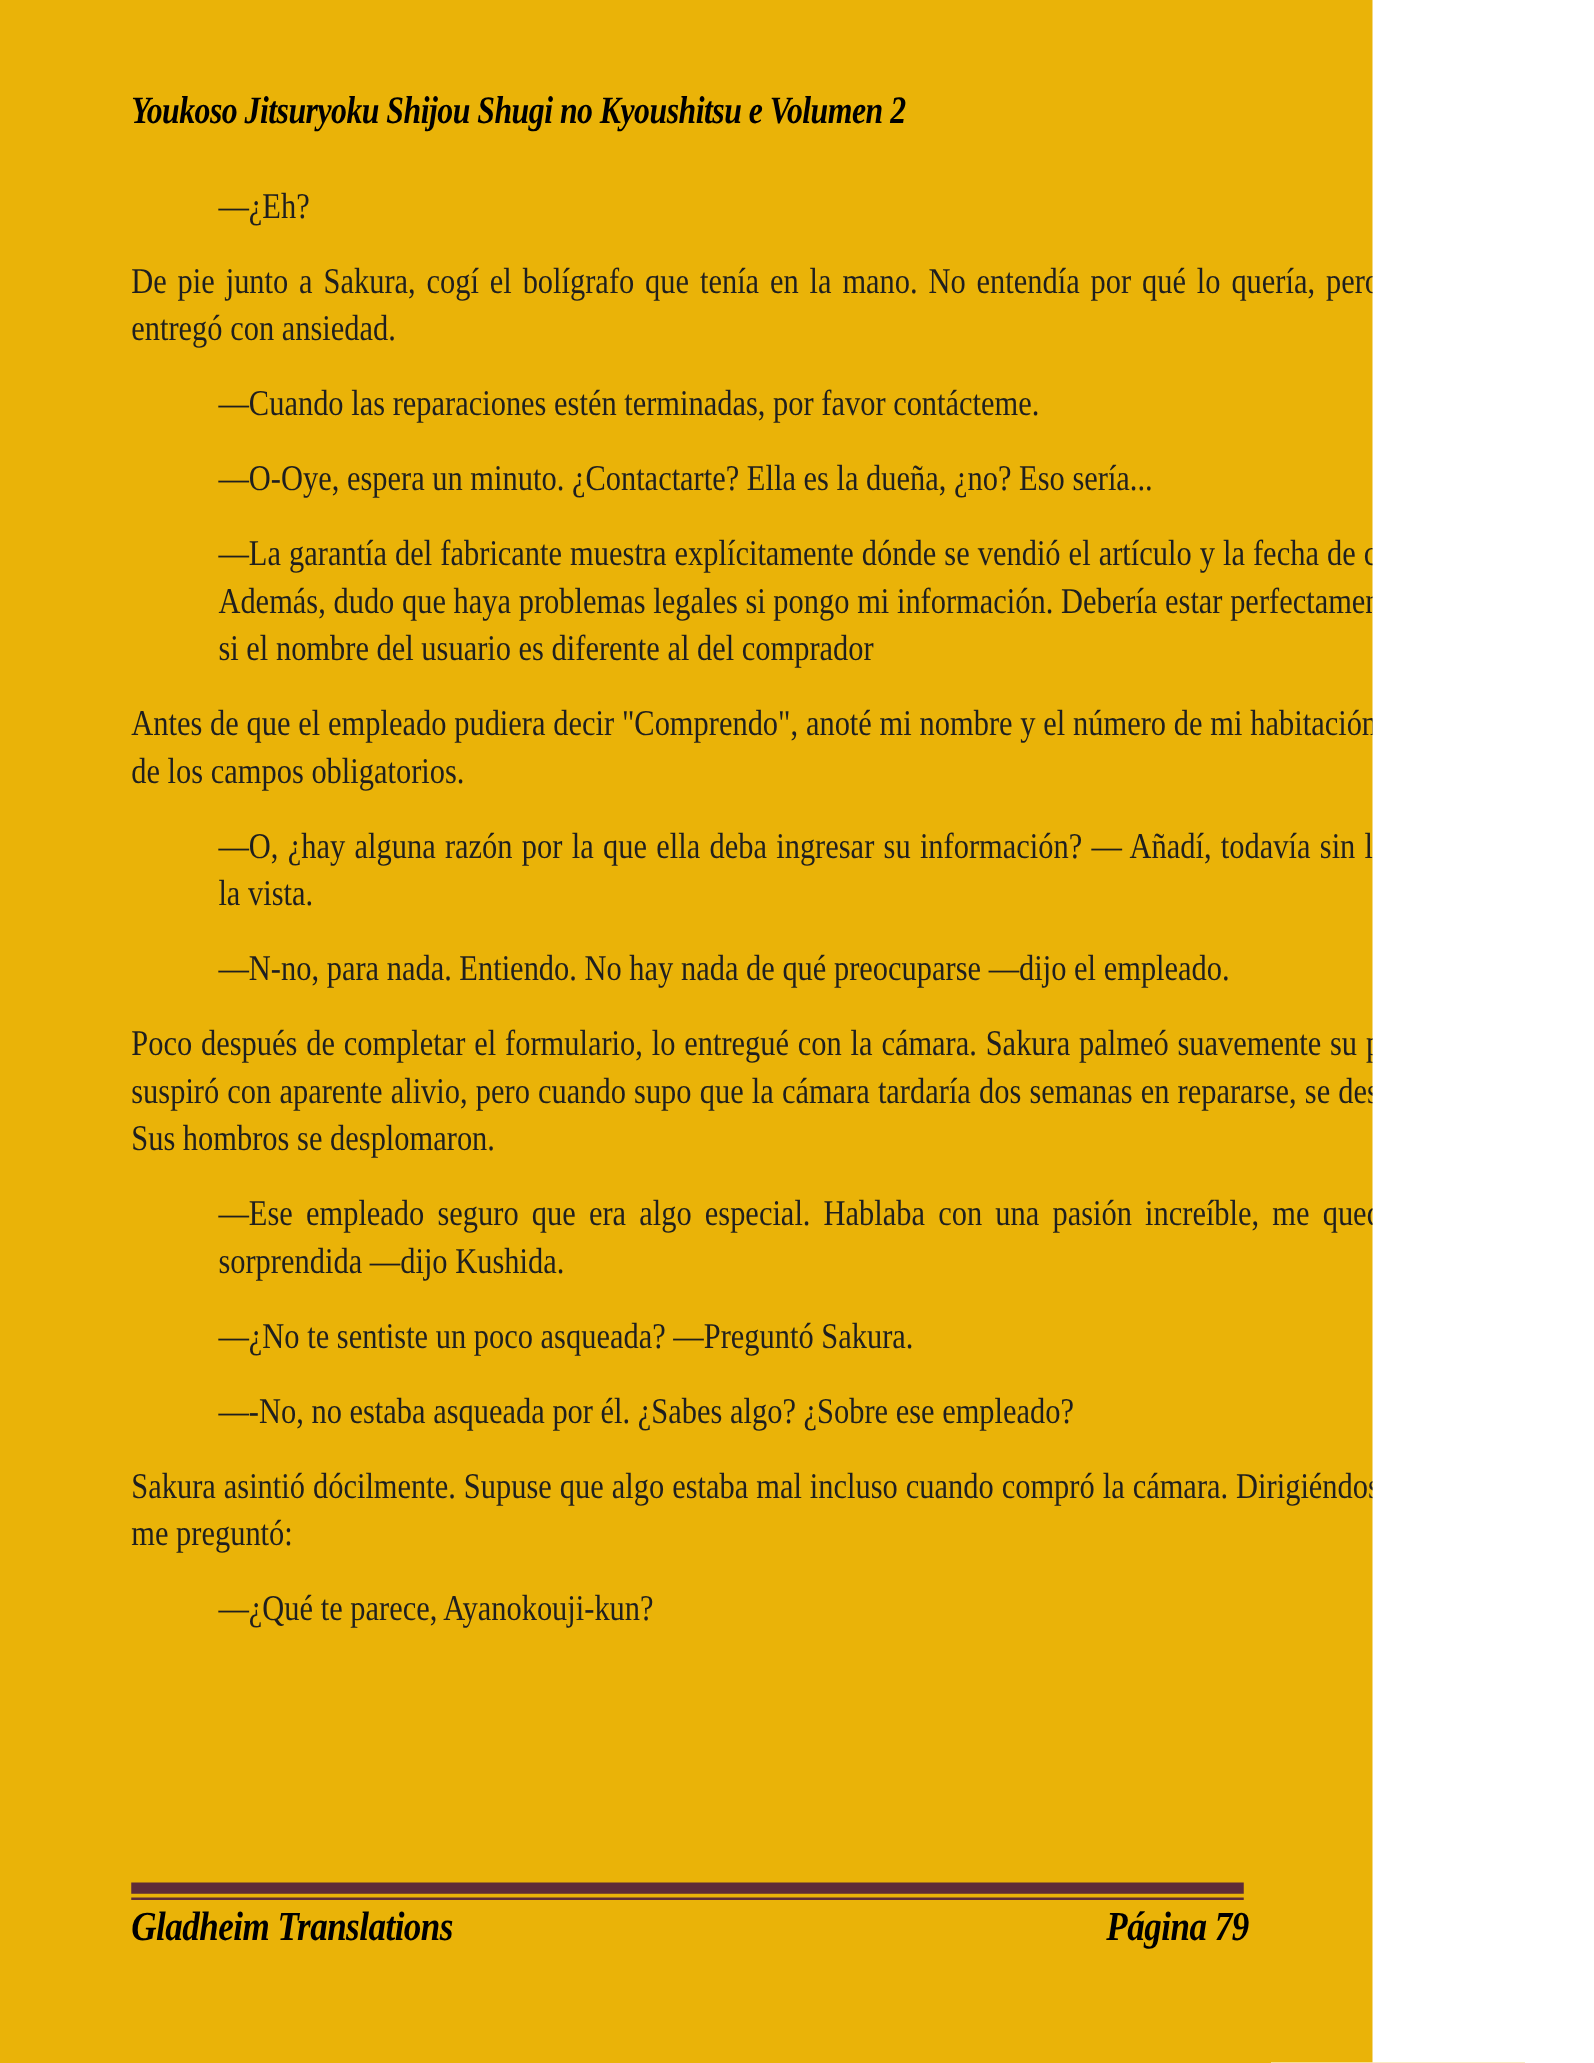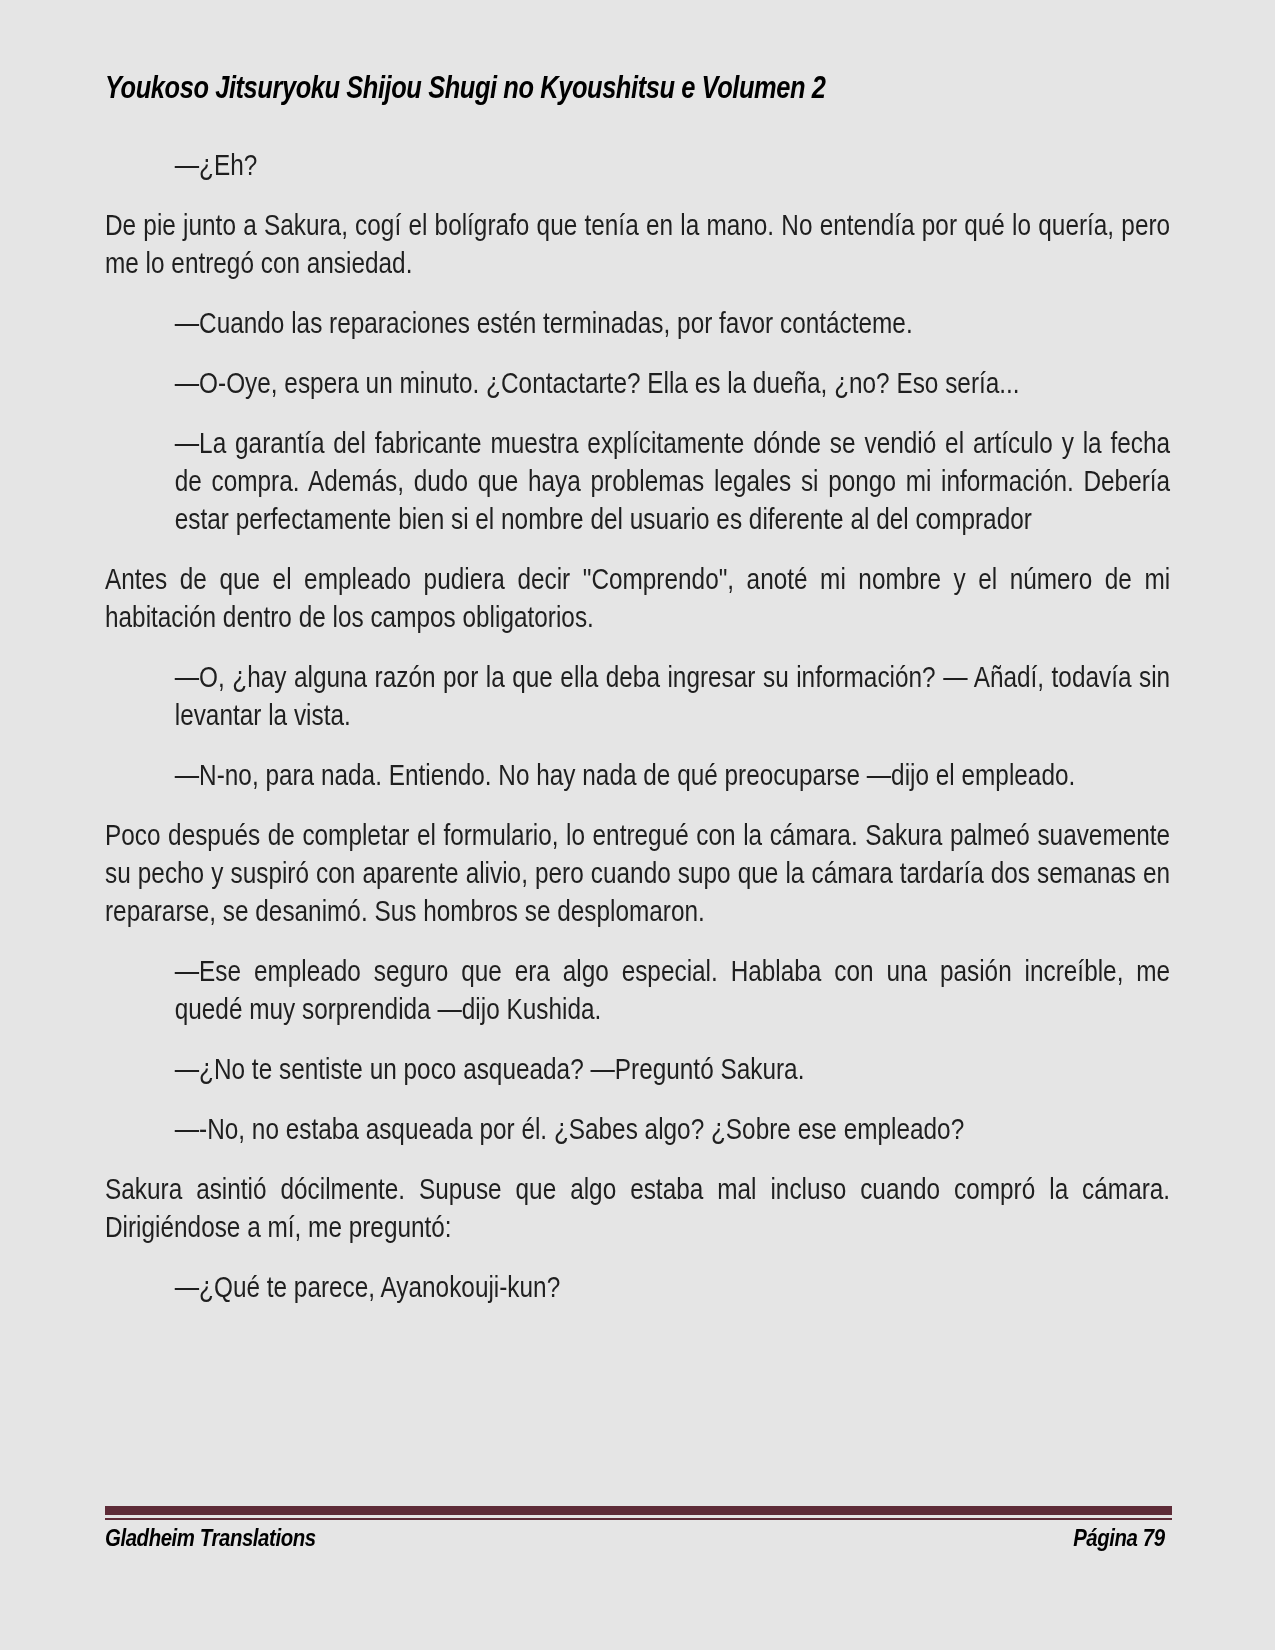--- a/index.html
+++ b/index.html
@@ -2,25 +2,25 @@
 <html lang="es" style="--rule-color: #5e2c38; --text-color: #1f1f1f;"><head>
 <meta charset="utf-8">
 <style>
   html, body {
     margin: 0;
     padding: 0;
     background: #ffffff;
   }
   .page {
     position: relative;
-    width: 1275px;
+    width: 1098px;
     height: 1650px;
-    background: #e5e5e5;
+    background: #eab308;
     overflow: hidden;
-    font-family: Liberation Sans, sans-serif;
+    font-family: Liberation Serif, serif;
     color: #1f1f1f;
   }
   
   .header {
     position: absolute;
     left: 105px;
     top: 70px;
     width: 1100px;
     white-space: nowrap;
   }
@@ -62,28 +62,28 @@
     top: 1506px;
     height: 3px;
     background: transparent;
     border-top: 9px solid var(--rule-color, #5e2c38);
     border-bottom: 2px solid var(--rule-color, #5e2c38);
   }
   
   .footer {
     position: absolute;
     left: 105px;
-    right: 110px;
+    right: 99px;
     top: 1524px;
     display: flex;
     justify-content: space-between;
     align-items: baseline;
     font-weight: bold;
     font-style: italic;
-    font-size: 24px;
+    font-size: 33px;
     color: #000000;
     white-space: nowrap;
   }
   .footer-left {
     display: inline-block;
     letter-spacing: -0.5px;
     transform: scaleX(0.85);
     transform-origin: left center;
   }
   .footer-right {

